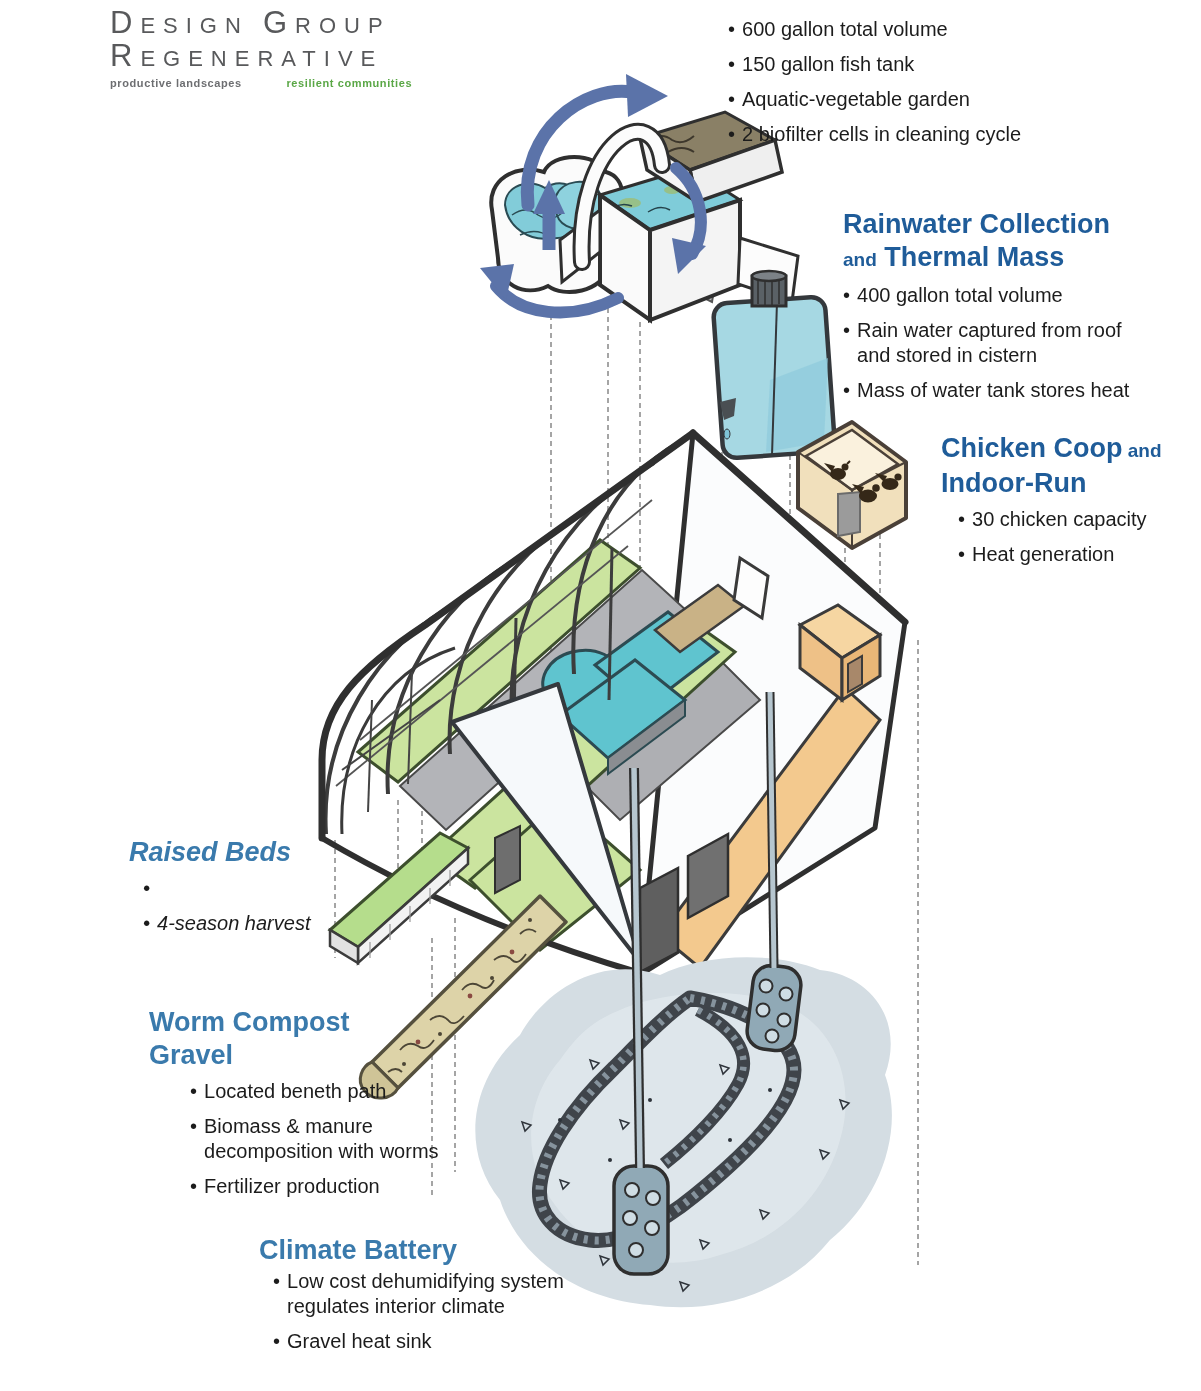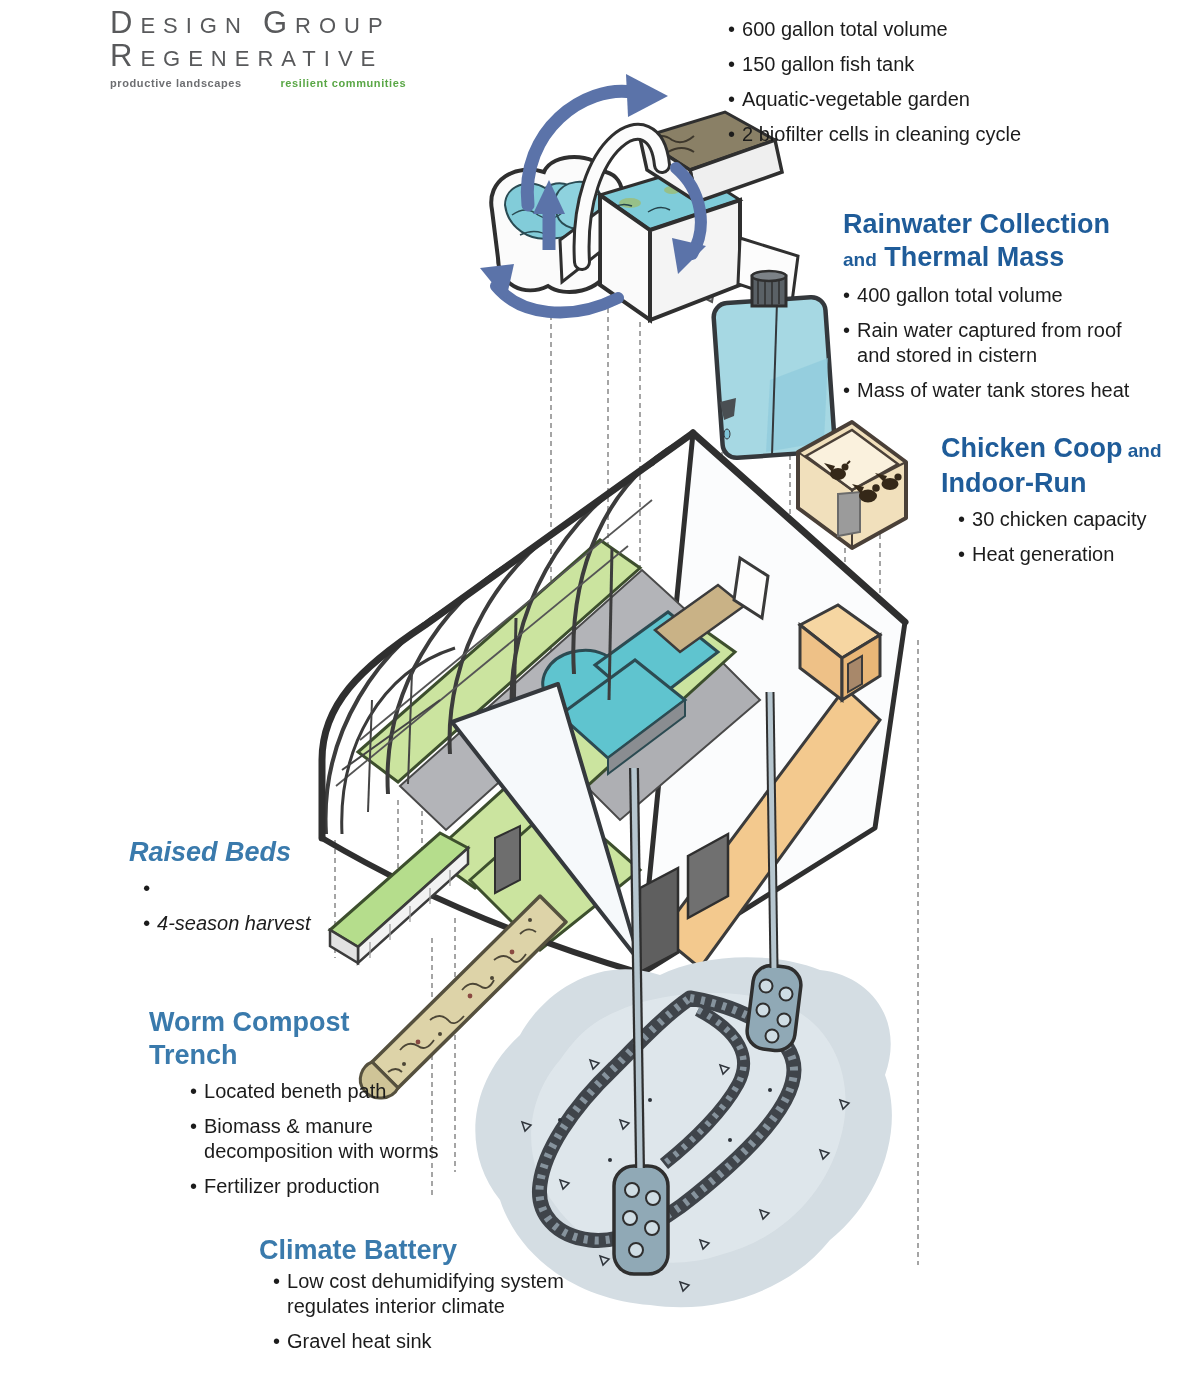--- a/index.html
+++ b/index.html
@@ -7,21 +7,21 @@
     width:1201px;height:1391px;position:relative;background:#ffffff;
     font-family:"Liberation Sans", sans-serif;color:#1c1c1c;overflow:hidden;
   }
   
   .logo{position:absolute;left:110px;top:8px;width:260px;}
   .logo-line{color:#58595b;font-size:22px;letter-spacing:8px;line-height:30px;white-space:nowrap;}
   .logo-word{display:inline-block;}
   .logo-word::first-letter{font-size:31px;}
   .logo-tagline{font-size:11px;letter-spacing:0.6px;margin-top:3px;white-space:nowrap;font-weight:bold;}
   .tag-gray{color:#6d6e71;}
-  .tag-green{color:#5aa746;margin-left:14px;padding-left:21px;}
+  .tag-green{color:#5aa746;margin-left:20px;padding-left:21px;}
   
   .callout{position:absolute;z-index:2;}
   .c-title{font-size:27px;line-height:33px;font-weight:bold;white-space:nowrap;}
   .blue-dark .c-title{color:#1f5c99;}
   .blue-light .c-title{color:#3a7aac;}
   .c-title .small{font-size:19px;}
   .bullets{list-style:none;margin:7px 0 0 0;padding:0;}
   .bullets li{display:flex;margin-bottom:10px;font-size:20px;line-height:25px;}
   .dot{margin-right:7px;flex:0 0 auto;}
   .l2{display:block;}
@@ -382,21 +382,21 @@
       </li>
     <li>
         <span class="dot">•</span>
         <span><span>4-season harvest</span></span>
       </li>
   </ul>
 </div>
 
 <div class="callout blue-light" style="left:149px;top:1006px;">
   <div class="c-title ta-right" style="width:163px;">Worm Compost</div>
-  <div class="c-title ta-right" style="width:163px;">Trench</div>
+  <div class="c-title ta-right" style="width:163px;">Gravel</div>
   <ul class="bullets" style="margin-left:41px;">
     <li>
         <span class="dot">•</span>
         <span><span>Located beneth path</span></span>
       </li>
     <li>
         <span class="dot">•</span>
         <span><span>Biomass &amp; manure</span><span class="l2">decomposition with worms</span></span>
       </li>
     <li>

